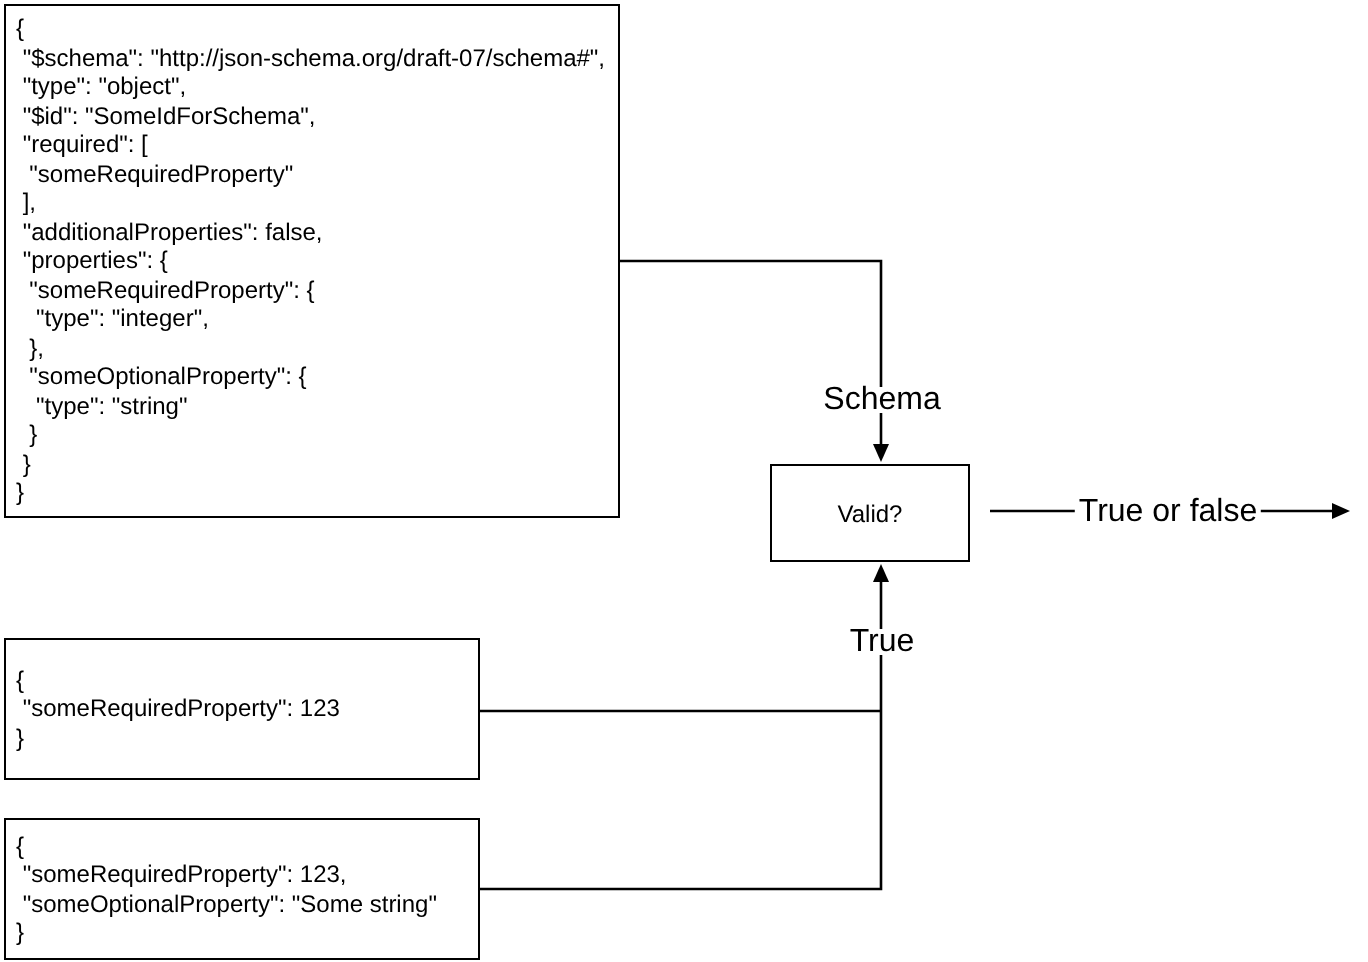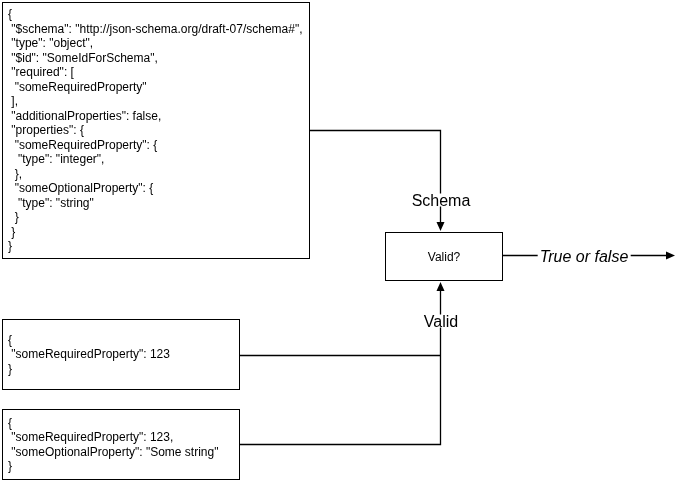--- a/index.html
+++ b/index.html
@@ -49,36 +49,36 @@
     display: flex; align-items: center;
   }
   .data-node-2 {
     left: 2px; top: 409px;
     width: 238px; height: 71px;
     display: flex; align-items: center;
   }
   .data-node-1 pre, .data-node-2 pre { padding-left: 5px; }
   .valid-node {
     left: 385px; top: 232px;
-    width: 118px; height: 49px;
+    width: 100px; height: 49px;
     display: flex; align-items: center; justify-content: center;
     font-size: 12px;
   }
   .edge-label {
     position: absolute;
     transform: translate(-50%, -50%);
     background: #ffffff;
     font-size: 16px;
     line-height: 13px;
     padding: 0 2px;
     white-space: nowrap;
   }
   .label-schema { left: 441px; top: 200px; }
   .label-data   { left: 441px; top: 321px; }
-  .label-result { left: 584px; top: 256px; font-style: italic; }
+  .label-result { left: 584px; top: 256px; }
 </style>
 </head>
 <body>
 
 <div class="canvas">
 
   <svg class="edges" width="684" height="481" viewBox="0 0 684 481">
     <path d="M310,130.5 L440.5,130.5 L440.5,222" fill="none" stroke="#000000" stroke-width="1.3"></path>
     <polygon points="436.5,222 444.5,222 440.5,231" fill="#000000"></polygon>
     <path d="M240,355.5 L440.5,355.5" fill="none" stroke="#000000" stroke-width="1.3"></path>
@@ -119,16 +119,16 @@
  "someRequiredProperty": 123,
  "someOptionalProperty": "Some string"
 }</pre>
   </div>
 
   <div class="node valid-node">
     <span>Valid?</span>
   </div>
 
   <span class="edge-label label-schema">Schema</span>
-  <span class="edge-label label-data">Valid</span>
+  <span class="edge-label label-data">True</span>
   <span class="edge-label label-result">True or false</span>
 
 </div>
 
 </body></html>

